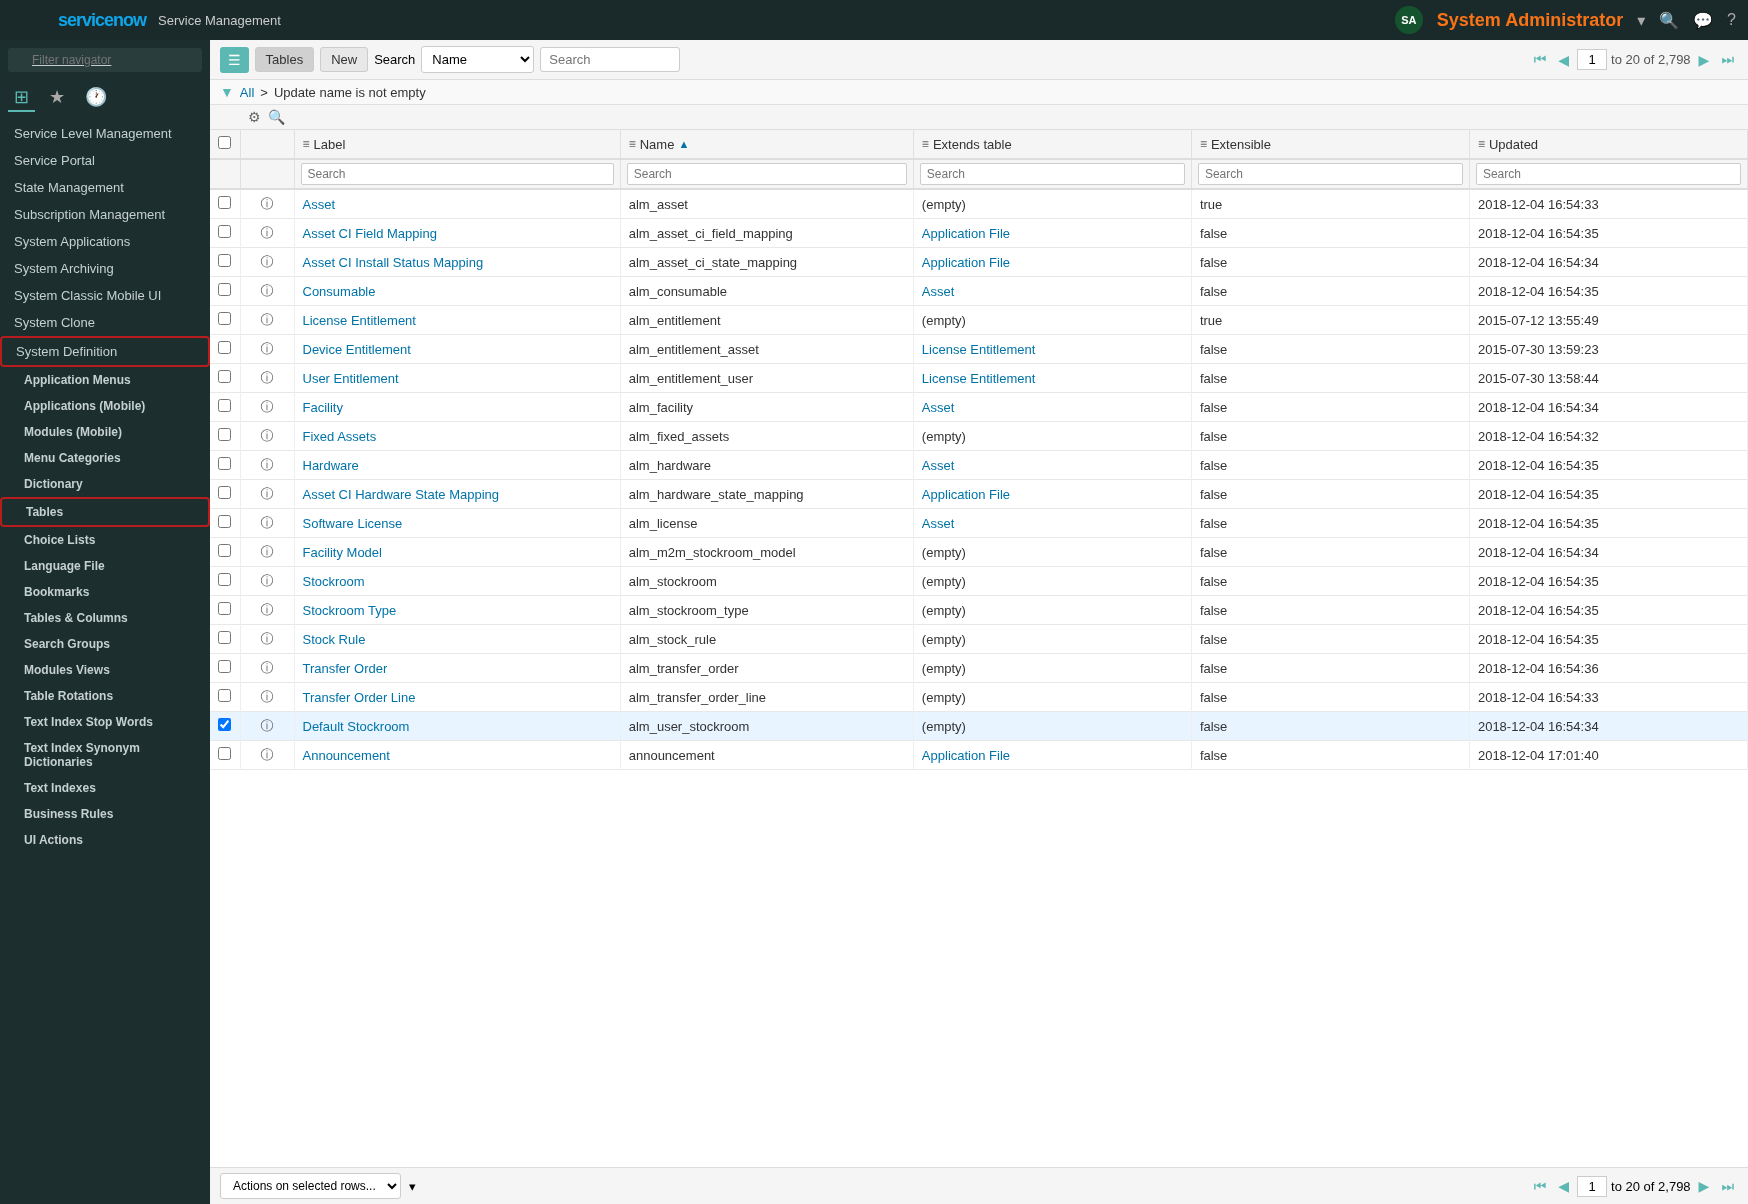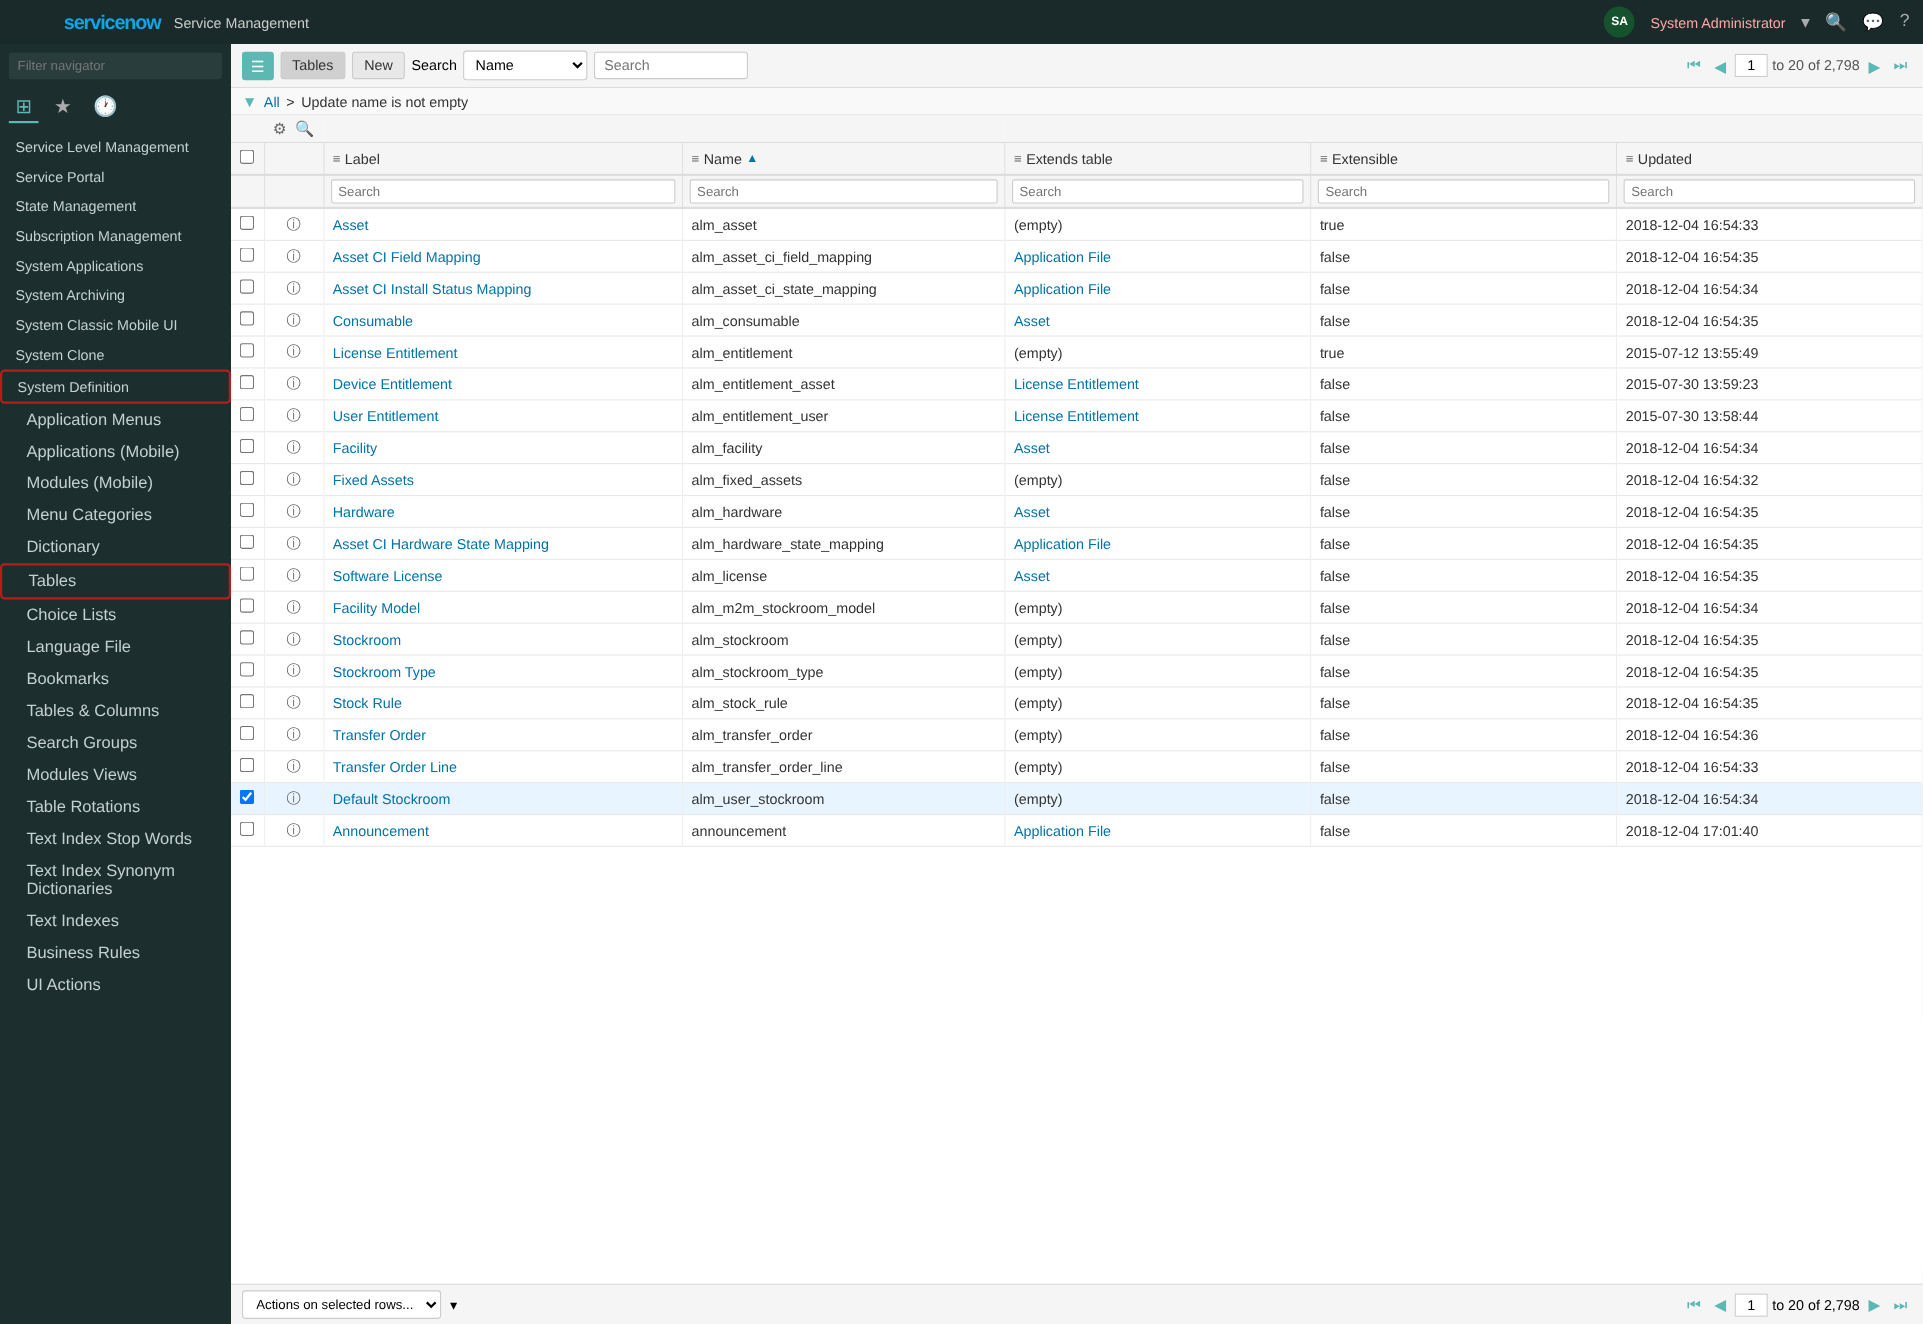--- a/index.html
+++ b/index.html
@@ -33,22 +33,23 @@
       margin-left: auto;
       display: flex;
       align-items: center;
       gap: 14px;
       color: #ccc;
     }
     .top-nav-right .user-info {
       display: flex;
       align-items: center;
       gap: 6px;
-      color: #fca5a5;
-      font-size: 13px;
+      color: #f97316;
+      font-size: 18px;
+      font-weight: bold;
     }
     .avatar-circle {
       width: 28px; height: 28px;
       border-radius: 50%;
       background: #14532d;
       display: flex; align-items: center; justify-content: center;
       color: white; font-size: 11px; font-weight: bold;
     }
     .top-nav-icon { color: #aaa; font-size: 16px; cursor: pointer; }
 
@@ -71,23 +72,24 @@
     .sidebar-search {
       padding: 8px;
       background: #1c2e2e;
     }
     .sidebar-search input {
       width: 100%;
       background: #2a3d3d;
       border: none;
       border-radius: 3px;
       color: #ccc;
-      padding: 5px 8px;
+      padding: 5px 24px;
       font-size: 12px;
       outline: none;
+      text-decoration: underline;
     }
     .sidebar-tabs {
       display: flex;
       padding: 4px 8px;
       gap: 8px;
     }
     .sidebar-tab {
       color: #aaa;
       font-size: 18px;
       cursor: pointer;
@@ -105,21 +107,22 @@
     .nav-item {
       color: #c5d0d0;
       padding: 6px 14px;
       cursor: pointer;
       font-size: 13px;
       display: flex;
       align-items: center;
     }
     .nav-item.sub {
       padding-left: 24px;
-      font-size: 15px;
+      font-size: 12px;
+      font-weight: bold;
     }
 
     
     .main {
       flex: 1;
       display: flex;
       flex-direction: column;
       overflow: hidden;
       background: #fff;
     }

